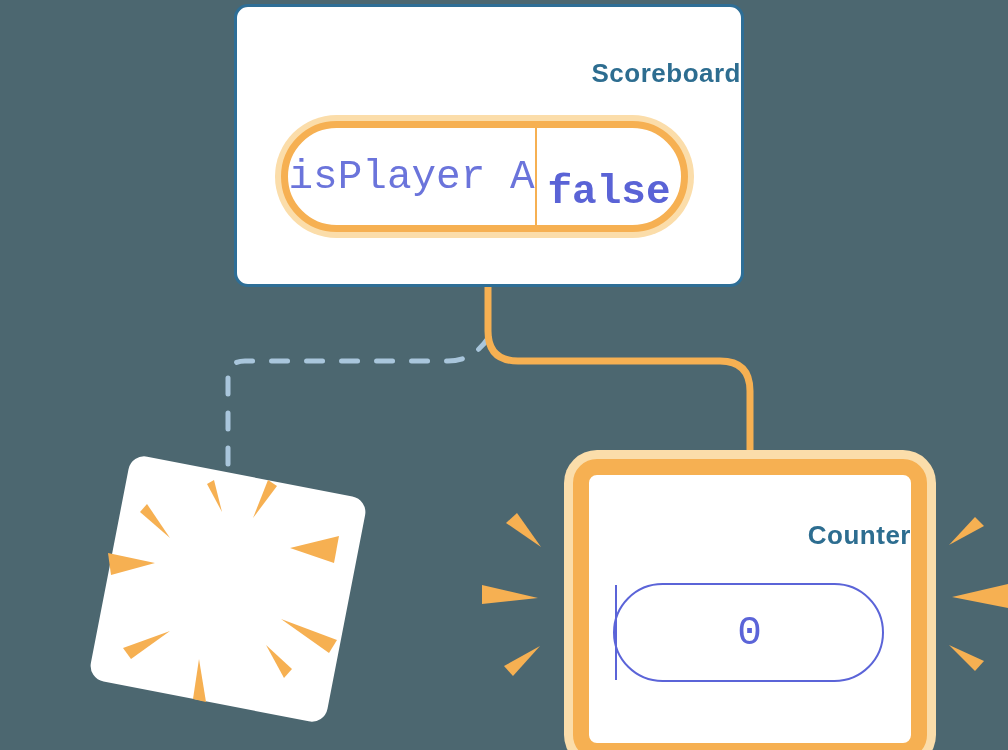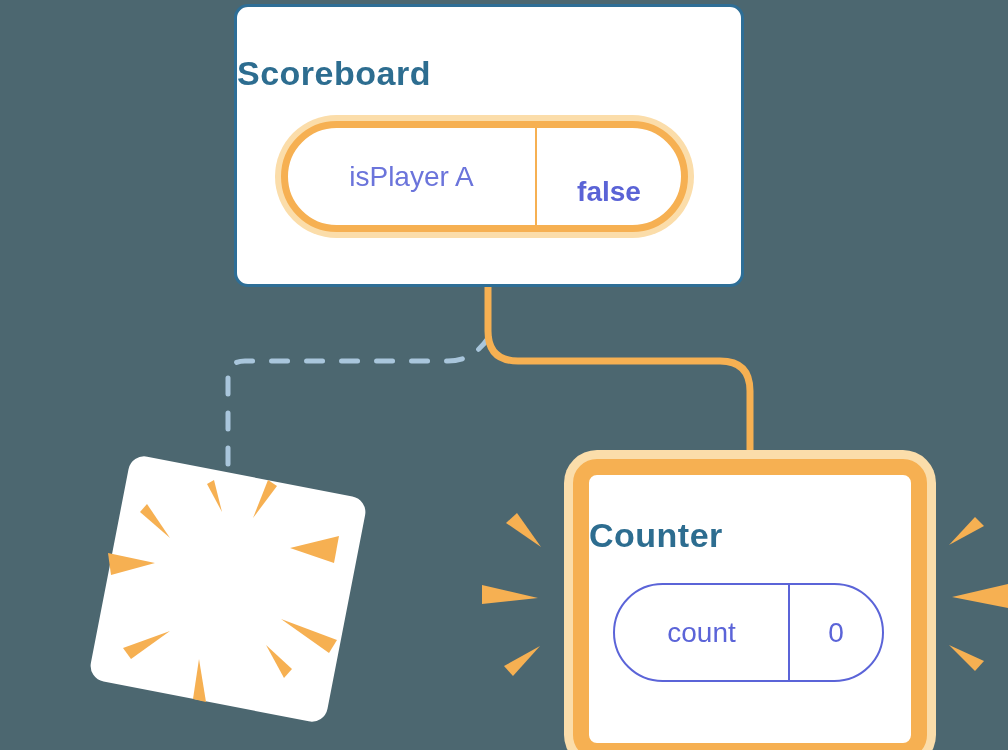--- a/index.html
+++ b/index.html
@@ -16,41 +16,41 @@
     font-family:"Liberation Sans", sans-serif;
   }
   .canvas-svg{position:absolute;left:0;top:0;z-index:1;}
   .card{position:absolute;background:var(--card);z-index:2;}
   .scoreboard-card{
     left:234px;top:4px;width:510px;height:283px;
     border:3px solid var(--blueBorder);
     border-radius:14px;
   }
   .card-title{
-    text-align:left;
-    font-size:34px;line-height:34px;font-weight:bold;
+    text-align:right;
+    font-size:26px;line-height:34px;font-weight:bold;
     color:var(--blueText);
     letter-spacing:.5px;
   }
   .scoreboard-card .card-title{margin-top:49px;}
   .state-pill{
     position:absolute;
     display:flex;align-items:stretch;
     background:var(--card);
     border-radius:999px;
   }
   .scoreboard-pill{
     left:44px;top:114px;width:407px;height:111px;
     border:7px solid var(--orange);
     box-shadow:0 0 0 6px var(--orangeGlow);
   }
   .scoreboard-pill .pill-label-cell{width:247px;}
   .pill-cell{
     display:flex;align-items:center;justify-content:center;
-    font-size:28px;line-height:40px;
+    font-size:41px;line-height:40px;font-family:Liberation Mono, monospace;
   }
   .pill-label-cell{color:var(--purpleLabel);}
   .pill-value-cell{flex:1;color:var(--purpleValue);}
   .scoreboard-pill .pill-value-cell{font-weight:bold;margin-top:30px;}
   .scoreboard-pill .pill-divider{width:2px;background:var(--orange);}
   .counter-card{
     left:573px;top:459px;width:354px;height:300px;
     border:16px solid var(--orange);
     border-radius:24px;
     box-shadow:0 0 0 9px var(--orangeGlow);
@@ -112,17 +112,16 @@
   <div class="state-pill scoreboard-pill">
     <div class="pill-cell pill-label-cell">isPlayer A</div>
     <div class="pill-divider"></div>
     <div class="pill-cell pill-value-cell">false</div>
   </div>
 </div>
 
 <div class="card counter-card">
   <div class="card-title">Counter</div>
   <div class="state-pill counter-pill">
-    <div class="pill-cell pill-label-cell">count</div>
     <div class="pill-divider"></div>
     <div class="pill-cell pill-value-cell">0</div>
   </div>
 </div>
 
 </body></html>

